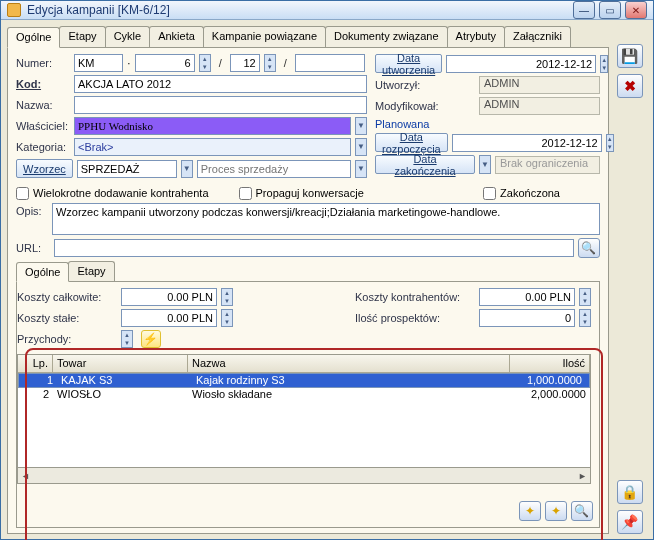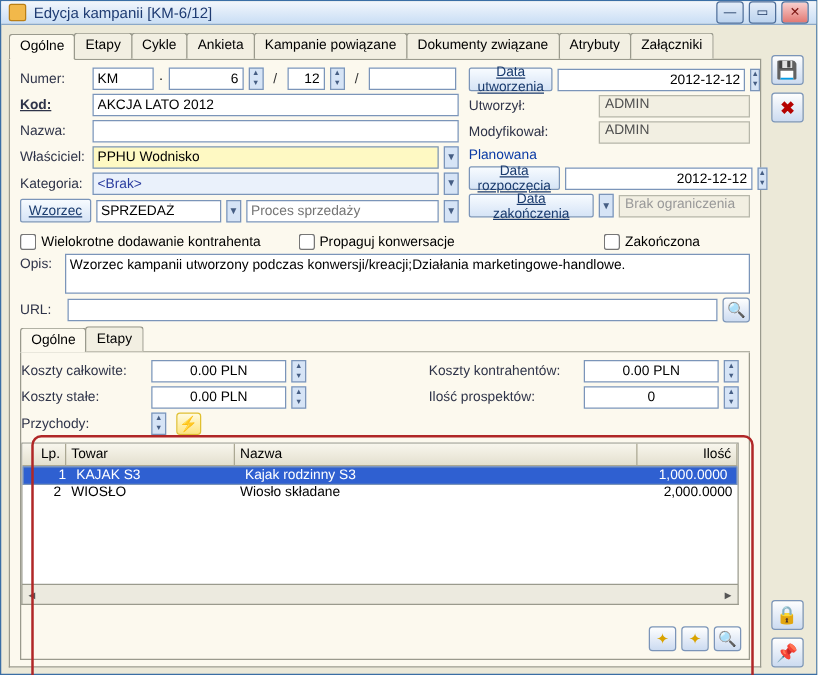--- a/index.html
+++ b/index.html
@@ -25,29 +25,29 @@
   .lbl.u { }
   .lbl.bold { font-weight:bold; text-decoration:underline; }
   .inp { height:18px; border:1px solid #7b95b9; background:#fff; padding:0 3px; font:inherit; }
   .sel { height:18px; border:1px solid #7b95b9; background:#eaf1fb; padding:0 3px; font:inherit; }
   .spin { height:18px; border:1px solid #7b95b9; background:#fff; text-align:right; padding:0 3px; font:inherit; }
   .spinarrows { width:12px; height:18px; border:1px solid #7b95b9; background:#d6e4f6; display:flex; flex-direction:column; font-size:6px; line-height:8px; text-align:center; color:#465e84;}
   .spinarrows span{flex:1;}
   .slash { padding:0 4px; color:#333; }
   .btn { height:19px; border:1px solid #7b95b9; background:linear-gradient(#f7fbff,#d6e4f6); padding:0 6px; font:inherit; cursor:pointer; border-radius:2px; color:#1a3b6e; display:inline-flex; align-items:center; }
   .btn.under { text-decoration:underline; }
-  .chk { display:inline-flex; align-items:center; gap:4px; }
+  .chk { display:inline-flex; align-items:flex-start; gap:4px; }
   .chk input { width:13px; height:13px; }
   .rightcol { width:225px; }
   .cols { display:flex; gap:8px; }
   .leftcol { flex:1; }
   .txtarea { width:100%; height:32px; border:1px solid #7b95b9; background:#fff; font:inherit; padding:2px 3px; resize:none; }
   .subtabs { display:flex; border-bottom:1px solid #9a9a8d; margin-top:2px; }
   .subpanel { border:1px solid #9a9a8d; border-top:none; padding:6px 8px 8px 0; height:246px; position:relative; background:#fcf9ee;}
-  .money { text-align:center; width:108px; }
+  .money { text-align:right; width:96px; }
   .lightning { width:20px; height:18px; border:1px solid #e0c030; border-radius:3px; background:linear-gradient(#fffbe0,#fde480); display:flex; align-items:center; justify-content:center; font-size:12px; color:#b76b00; margin-left:4px; cursor:pointer;}
   .redframe { position:absolute; border:2px solid #b02727; border-radius:8px; left:18px; right:6px; top:322px; height:202px; pointer-events:none; }
   .grid { border:1px solid #9a9a8d; background:#fff; height:114px; width:100%; display:flex; flex-direction:column; }
   .grid-head { background:linear-gradient(#f8f6ed,#e4e0cf); display:flex; border-bottom:1px solid #aba893; height:18px; font-size:11px; }
   .grid-head div { border-right:1px solid #aba893; padding:2px 4px; }
   .grid-body { flex:1; overflow:hidden; }
   .grid-row { display:flex; height:15px; }
   .grid-row div { padding:0 4px; white-space:nowrap; overflow:hidden; }
   .grid-row.sel { background:#2f60d1; color:#fff; }
   .c-lp { width:35px; text-align:right; }
@@ -111,21 +111,21 @@
             <div class="row">
               <span class="lbl bold" style="width:54px">Kod:</span>
               <input class="inp" style="flex: 1 1 0%;" value="AKCJA LATO 2012">
             </div>
             <div class="row">
               <span class="lbl u" style="width:54px">Nazwa:</span>
               <input class="inp" style="flex: 1 1 0%;" value="">
             </div>
             <div class="row">
               <span class="lbl u" style="width:54px">Właściciel:</span>
-              <input class="sel" style="flex: 1 1 0%; background: #fef9c3;" value="PPHU Wodnisko">
+              <input class="sel" style="flex: 1 1 0%; background: #8b5cf6; font-family: Liberation Serif, serif;" value="PPHU Wodnisko">
                 <div class="spinarrows" style="height:18px">
                   <span style="line-height:16px;font-size:8px">▼</span>
                 </div>
             </div>
             <div class="row">
               <span class="lbl u" style="width:54px">Kategoria:</span>
               <input class="sel" style="flex: 1 1 0%; color: rgb(43, 61, 159);" value="&lt;Brak&gt;">
                 <div class="spinarrows" style="height:18px">
                   <span style="line-height:16px;font-size:8px">▼</span>
                 </div>

